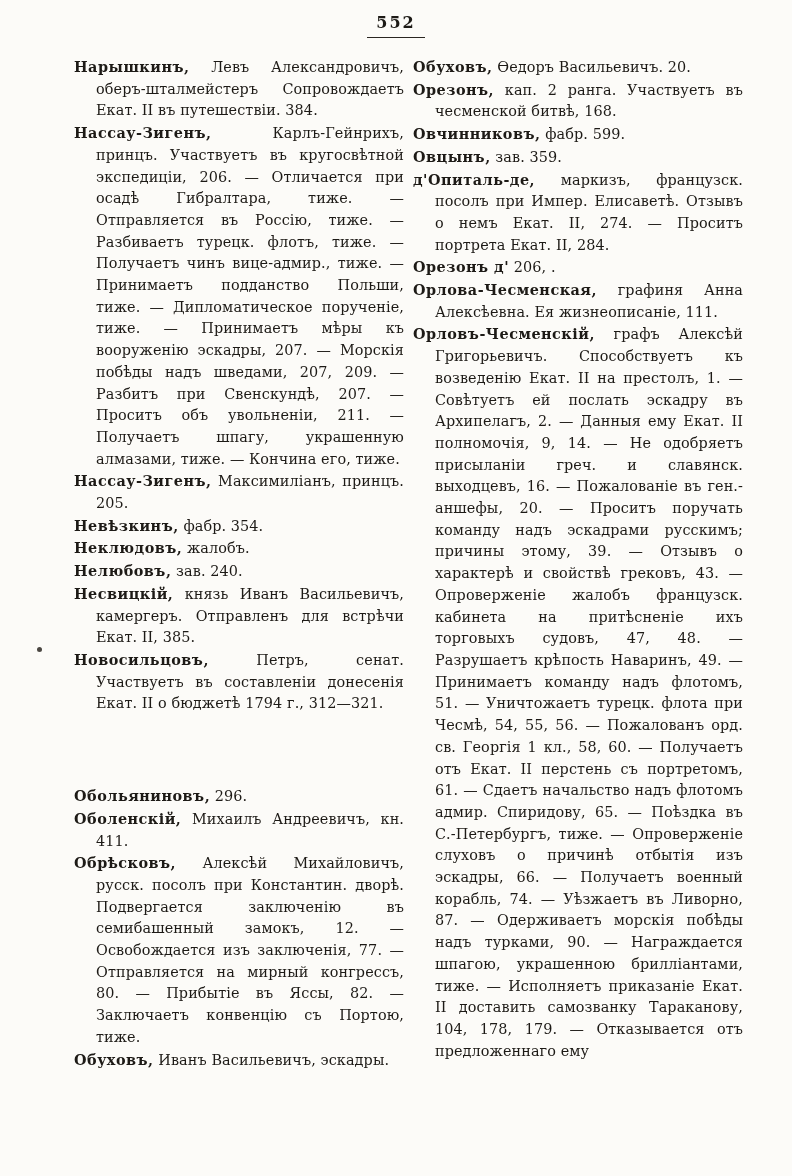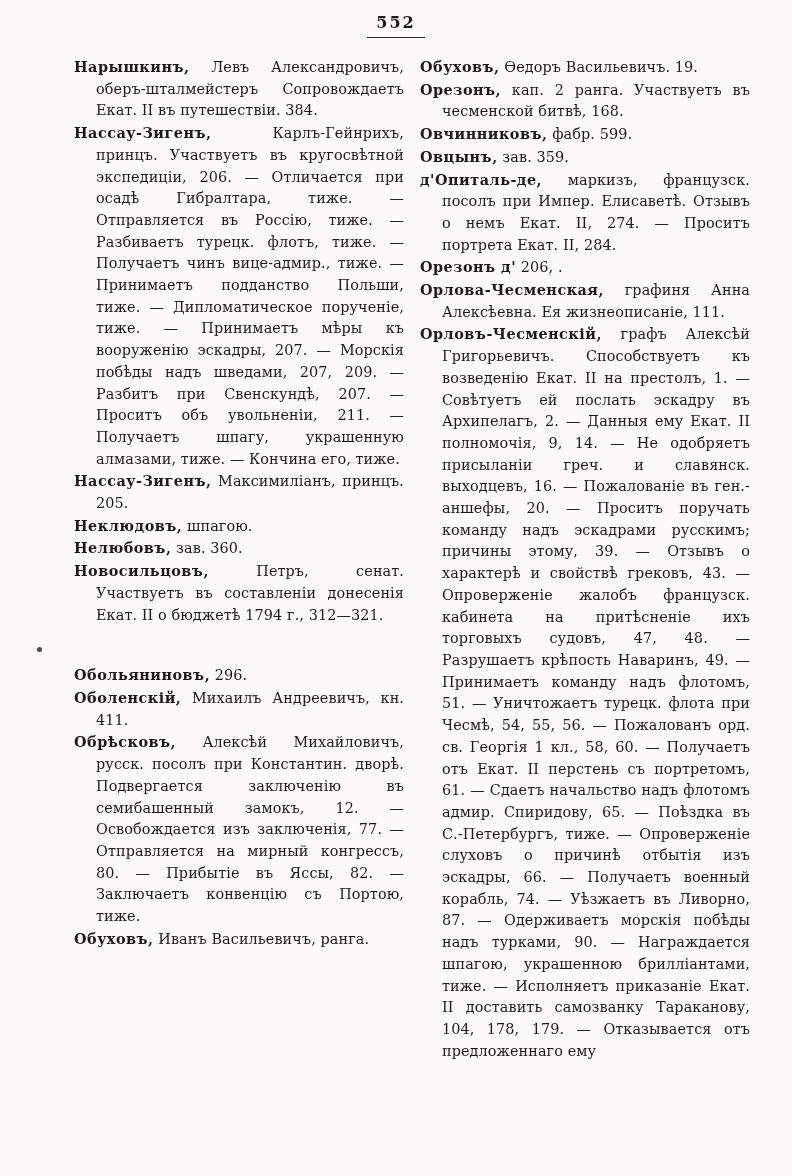--- a/index.html
+++ b/index.html
@@ -12,26 +12,26 @@
   .page-number {
     position:absolute; top:13px; left:0; width:100%; text-align:center;
     font-size:16px; font-weight:bold; letter-spacing:2px;
   }
   .page-rule {
     position:absolute; top:37px; left:367px; width:58px;
     border-top:1.6px solid #2a2621;
   }
   .columns {
     position:absolute; top:56px; left:74px; width:676px;
-    display:flex; gap:16px;
+    display:flex; gap:9px;
   }
   .col { width:330px; font-size:14.4px; line-height:21.7px; text-align:justify; letter-spacing:0.1px; }
   .entry { padding-left:22px; text-indent:-22px; }
   .entry.cont { text-indent:0; }
-  .entry.section-gap { margin-top:38px; }
+  .entry.section-gap { margin-top:70px; }
   .head { font-weight:bold; letter-spacing:0.5px; }
   .speck {
     position:absolute; left:37px; top:647px; width:5px; height:5px;
     background:#2a2621; border-radius:50%; opacity:.85;
   }
 </style>
 </head>
 <body>
 
 <div class="page">
@@ -39,31 +39,33 @@
   <div class="page-number">552</div>
   <div class="page-rule"></div>
   <div class="speck"></div>
 
   <div class="columns">
 
     <div class="col">
       <p class="entry"><span class="head">Нарышкинъ,</span><span> Левъ Александровичъ, оберъ-шталмейстеръ Сопровождаетъ Екат. II въ путешествіи. 384.</span></p>
       <p class="entry"><span class="head">Нассау-Зигенъ,</span><span> Карлъ-Гейнрихъ, принцъ. Участвуетъ въ кругосвѣтной экспедиціи, 206. — Отличается при осадѣ Гибралтара, тиже. — Отправляется въ Россію, тиже. — Разбиваетъ турецк. флотъ, тиже. — Получаетъ чинъ вице-адмир., тиже. — Принимаетъ подданство Польши, тиже. — Дипломатическое порученіе, тиже. — Принимаетъ мѣры къ вооруженію эскадры, 207. — Морскія побѣды надъ шведами, 207, 209. — Разбитъ при Свенскундѣ, 207. — Проситъ объ увольненіи, 211. — Получаетъ шпагу, украшенную алмазами, тиже. — Кончина его, тиже.</span></p>
       <p class="entry"><span class="head">Нассау-Зигенъ,</span><span> Максимиліанъ, принцъ. 205.</span></p>
-      <p class="entry"><span class="head">Неклюдовъ,</span><span> шпагою.</span></p>
-      <p class="entry"><span class="head">Нелюбовъ,</span><span> зав. 360.</span></p>
+      <p class="entry"><span class="head">Невѣзкинъ,</span><span> фабр. 354.</span></p>
+      <p class="entry"><span class="head">Неклюдовъ,</span><span> жалобъ.</span></p>
+      <p class="entry"><span class="head">Нелюбовъ,</span><span> зав. 240.</span></p>
+      <p class="entry"><span class="head">Несвицкій,</span><span> князь Иванъ Васильевичъ, камергеръ. Отправленъ для встрѣчи Екат. II, 385.</span></p>
       <p class="entry"><span class="head">Новосильцовъ,</span><span> Петръ, сенат. Участвуетъ въ составленіи донесенія Екат. II о бюджетѣ 1794 г., 312—321.</span></p>
       <p class="entry section-gap"><span class="head">Обольяниновъ,</span><span> 296.</span></p>
       <p class="entry"><span class="head">Оболенскій,</span><span> Михаилъ Андреевичъ, кн. 411.</span></p>
       <p class="entry"><span class="head">Обрѣсковъ,</span><span> Алексѣй Михайловичъ, русск. посолъ при Константин. дворѣ. Подвергается заключенію въ семибашенный замокъ, 12. — Освобождается изъ заключенія, 77. — Отправляется на мирный конгрессъ, 80. — Прибытіе въ Яссы, 82. — Заключаетъ конвенцію съ Портою, тиже.</span></p>
-      <p class="entry"><span class="head">Обуховъ,</span><span> Иванъ Васильевичъ, ранга.</span></p>
+      <p class="entry"><span class="head">Обуховъ,</span><span> Иванъ Васильевичъ, эскадры.</span></p>
     </div>
 
     <div class="col">
-      <p class="entry"><span class="head">Обуховъ,</span><span> Ѳедоръ Васильевичъ. 19.</span></p>
+      <p class="entry"><span class="head">Обуховъ,</span><span> Ѳедоръ Васильевичъ. 20.</span></p>
       <p class="entry"><span class="head">Орезонъ,</span><span> кап. 2 ранга. Участвуетъ въ чесменской битвѣ, 168.</span></p>
       <p class="entry"><span class="head">Овчинниковъ,</span><span> фабр. 599.</span></p>
       <p class="entry"><span class="head">Овцынъ,</span><span> зав. 359.</span></p>
       <p class="entry"><span class="head">д'Опиталь-де,</span><span> маркизъ, французск. посолъ при Импер. Елисаветѣ. Отзывъ о немъ Екат. II, 274. — Проситъ портрета Екат. II, 284.</span></p>
       <p class="entry"><span class="head">Орезонъ д'</span><span> 206, .</span></p>
       <p class="entry"><span class="head">Орлова-Чесменская,</span><span> графиня Анна Алексѣевна. Ея жизнеописаніе, 111.</span></p>
       <p class="entry"><span class="head">Орловъ-Чесменскій,</span><span> графъ Алексѣй Григорьевичъ. Способствуетъ къ возведенію Екат. II на престолъ, 1. — Совѣтуетъ ей послать эскадру въ Архипелагъ, 2. — Данныя ему Екат. II полномочія, 9, 14. — Не одобряетъ присыланіи греч. и славянск. выходцевъ, 16. — Пожалованіе въ ген.-аншефы, 20. — Проситъ поручать команду надъ эскадрами русскимъ; причины этому, 39. — Отзывъ о характерѣ и свойствѣ грековъ, 43. — Опроверженіе жалобъ французск. кабинета на притѣсненіе ихъ торговыхъ судовъ, 47, 48. — Разрушаетъ крѣпость Наваринъ, 49. — Принимаетъ команду надъ флотомъ, 51. — Уничтожаетъ турецк. флота при Чесмѣ, 54, 55, 56. — Пожалованъ орд. св. Георгія 1 кл., 58, 60. — Получаетъ отъ Екат. II перстень съ портретомъ, 61. — Сдаетъ начальство надъ флотомъ адмир. Спиридову, 65. — Поѣздка въ С.-Петербургъ, тиже. — Опроверженіе слуховъ о причинѣ отбытія изъ эскадры, 66. — Получаетъ военный корабль, 74. — Уѣзжаетъ въ Ливорно, 87. — Одерживаетъ морскія побѣды надъ турками, 90. — Награждается шпагою, украшенною брилліантами, тиже. — Исполняетъ приказаніе Екат. II доставить самозванку Тараканову, 104, 178, 179. — Отказывается отъ предложеннаго ему</span></p>
     </div>
 
   </div>

